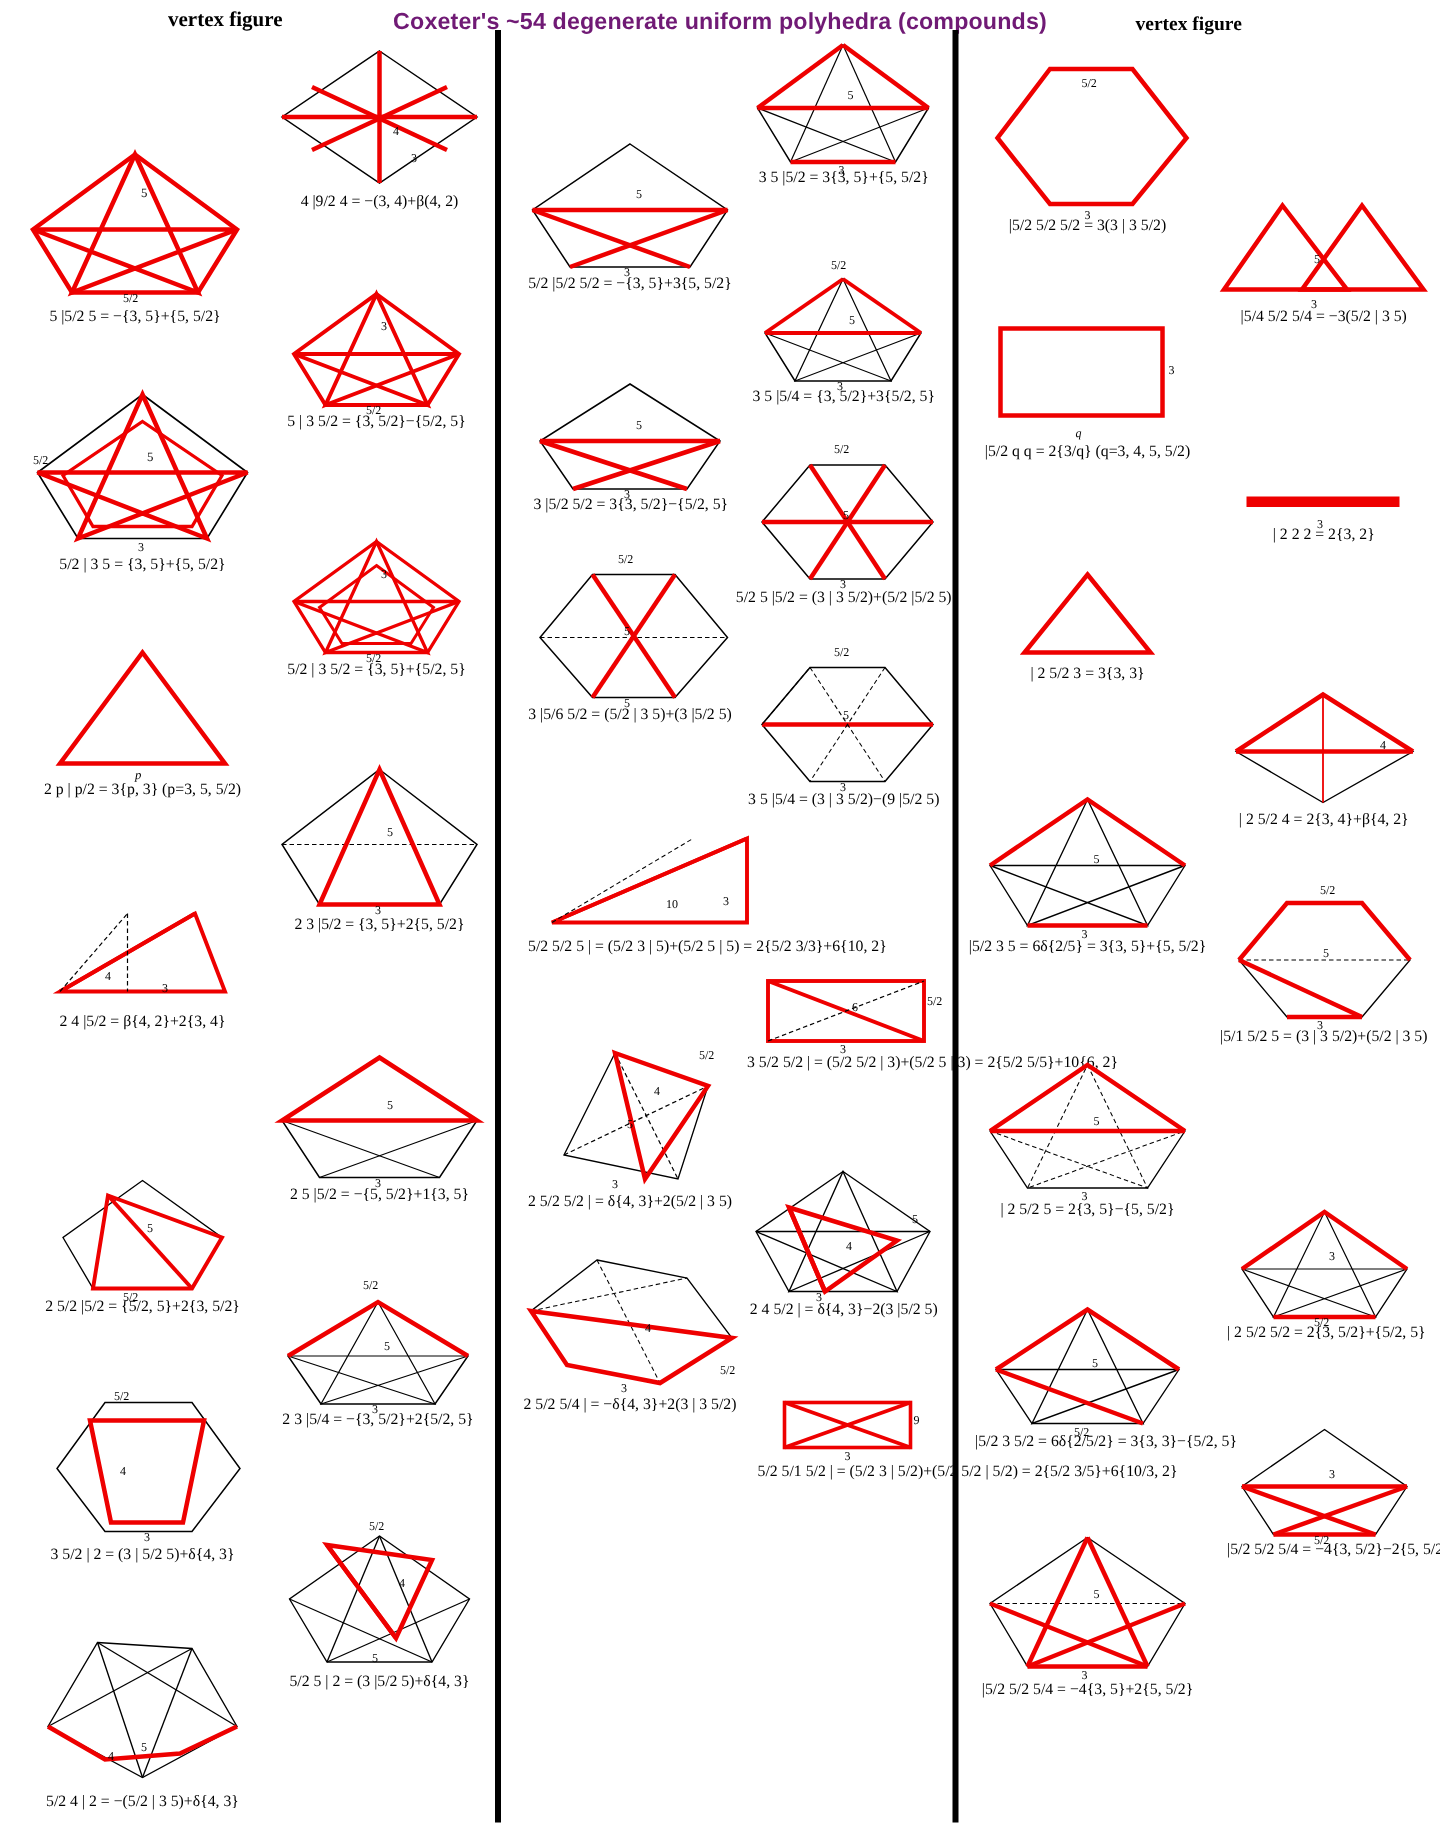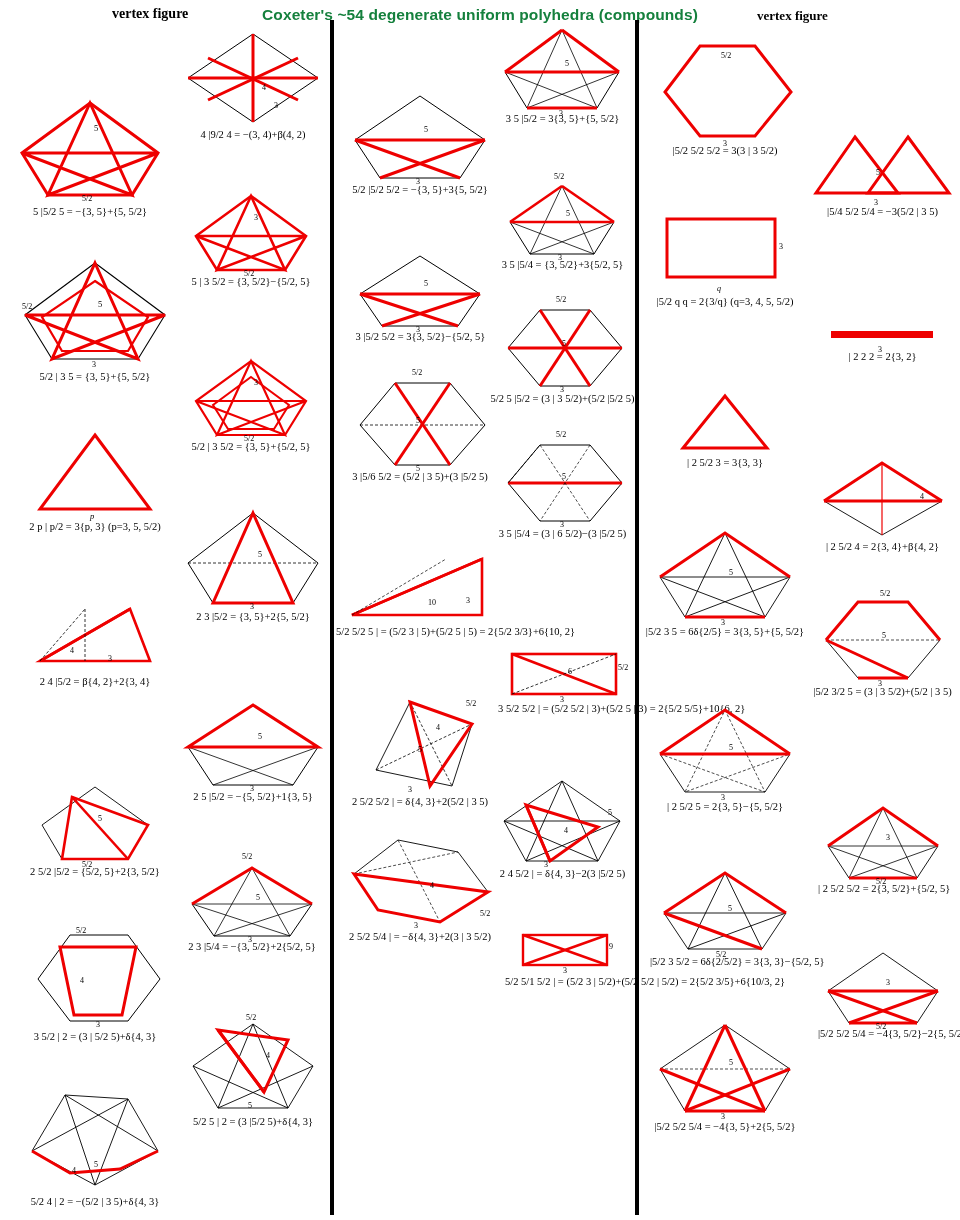--- a/index.html
+++ b/index.html
@@ -1,17 +1,17 @@
 <!DOCTYPE html>
 <html><head>
 <meta charset="utf-8">
 <style>
   html,body{margin:0;padding:0;background:#ffffff;}
   body{width:960px;height:1220px;position:relative;font-family:"Liberation Serif",serif;color:#000;overflow:hidden;}
-  .title{position:absolute;top:6px;left:0;width:960px;text-align:center;color:#15803d;font-family:"Liberation Sans",sans-serif;font-weight:bold;font-size:15.5px;letter-spacing:0.1px;}
+  .title{position:absolute;top:6px;left:0;width:960px;text-align:center;color:#701a75;font-family:"Liberation Sans",sans-serif;font-weight:bold;font-size:15.5px;letter-spacing:0.1px;}
   .vf-left{position:absolute;top:6px;left:112px;font-family:"Liberation Serif",serif;font-weight:bold;font-size:14px;}
   .vf-right{position:absolute;top:8px;left:757px;font-family:"Liberation Serif",serif;font-weight:bold;font-size:13px;}
   .divider{position:absolute;width:4px;background:#000;}
   .cell{position:absolute;text-align:center;}
   .fig{position:relative;margin:0 auto;}
   .cap{font-size:10.5px;line-height:1.25;font-family:Liberation Serif, serif;white-space:nowrap;}
   svg{display:block;overflow:visible;}
   .lbl{font-size:8.5px;font-family:"Liberation Serif",serif;}
   .lbl2{font-size:8px;font-family:"Liberation Serif",serif;}
 </style>
@@ -256,21 +256,21 @@
       <line x1="55" y1="8" x2="110" y2="90" stroke="#ee0000" stroke-width="3"></line>
       <line x1="110" y1="8" x2="55" y2="90" stroke="#ee0000" stroke-width="3"></line>
       <text class="lbl2" x="76" y="48">5</text>
       <text class="lbl2" x="72" y="0">5/2</text>
       <text class="lbl2" x="76" y="96">5</text>
     </svg>
   </div>
   <div class="cap">3 |5/6 5/2 = (5/2 | 3 5)+(3 |5/2 5)</div>
 </div>
 
-<div class="cell" style="left:336px;top:545px;width:160px;">
+<div class="cell" style="left:352px;top:545px;width:160px;">
   <div class="fig">
     <svg width="160" height="80" viewBox="0 0 160 80">
       <polygon points="16,70 146,70 146,14" fill="none" stroke="#ee0000" stroke-width="2.6"></polygon>
       <line x1="16" y1="70" x2="146" y2="14" stroke="#ee0000" stroke-width="2.6"></line>
       <line x1="16" y1="70" x2="110" y2="14" stroke="#000" stroke-width="0.7" stroke-dasharray="3,2"></line>
       <text class="lbl2" x="92" y="60">10</text>
       <text class="lbl2" x="130" y="58">3</text>
     </svg>
   </div>
   <div class="cap">5/2 5/2 5 | = (5/2 3 | 5)+(5/2 5 | 5) = 2{5/2 3/3}+6{10, 2}</div>
@@ -363,21 +363,21 @@
       <polygon points="50,10 100,10 132,48 100,86 50,86 18,48" fill="none" stroke="#000" stroke-width="1"></polygon>
       <line x1="18" y1="48" x2="132" y2="48" stroke="#ee0000" stroke-width="3"></line>
       <line x1="18" y1="48" x2="50" y2="10" stroke="#000" stroke-width="0.7" stroke-dasharray="3,2"></line>
       <line x1="50" y1="10" x2="100" y2="86" stroke="#000" stroke-width="0.7" stroke-dasharray="3,2"></line>
       <line x1="100" y1="10" x2="50" y2="86" stroke="#000" stroke-width="0.7" stroke-dasharray="3,2"></line>
       <text class="lbl2" x="72" y="44">5</text>
       <text class="lbl2" x="66" y="2">5/2</text>
       <text class="lbl2" x="70" y="92">3</text>
     </svg>
   </div>
-  <div class="cap">3 5 |5/4 = (3 | 6 5/2)−(3 |5/2 5)</div>
+  <div class="cap">3 5 |5/4 = (3 | 3 5/2)−(9 |5/2 5)</div>
 </div>
 
 <div class="cell" style="left:498px;top:640px;width:130px;">
   <div class="fig">
     <svg width="130" height="62" viewBox="0 0 130 62">
       <rect x="14" y="14" width="104" height="40" fill="none" stroke="#ee0000" stroke-width="2.6"></rect>
       <line x1="14" y1="14" x2="118" y2="54" stroke="#ee0000" stroke-width="2.6"></line>
       <line x1="14" y1="54" x2="118" y2="14" stroke="#000" stroke-width="0.8" stroke-dasharray="3,2"></line>
       <text class="lbl2" x="70" y="34">6</text>
       <text class="lbl2" x="120" y="30">5/2</text>
@@ -430,21 +430,21 @@
   <div class="fig">
     <svg width="160" height="90" viewBox="0 0 160 90">
       <rect x="22" y="14" width="108" height="58" fill="none" stroke="#ee0000" stroke-width="3"></rect>
       <text class="lbl2" x="134" y="44">3</text>
       <text class="lbl2" x="72" y="86" font-style="italic">q</text>
     </svg>
   </div>
   <div class="cap">|5/2 q q = 2{3/q}   (q=3, 4, 5, 5/2)</div>
 </div>
 
-<div class="cell" style="left:645px;top:386px;width:160px;">
+<div class="cell" style="left:645px;top:373px;width:160px;">
   <div class="fig">
     <svg width="160" height="70" viewBox="0 0 160 70">
       <polygon points="80,10 122,62 38,62" fill="none" stroke="#ee0000" stroke-width="3"></polygon>
     </svg>
   </div>
   <div class="cap">| 2 5/2 3 = 3{3, 3}</div>
 </div>
 
 <div class="cell" style="left:645px;top:525px;width:160px;">
   <div class="fig">
@@ -546,21 +546,21 @@
       <polygon points="48,12 98,12 130,50 98,88 48,88 16,50" fill="none" stroke="#000" stroke-width="0.9"></polygon>
       <line x1="16" y1="50" x2="130" y2="50" stroke="#000" stroke-width="0.7" stroke-dasharray="3,2"></line>
       <polyline points="16,50 48,12 98,12 130,50" fill="none" stroke="#ee0000" stroke-width="3"></polyline>
       <line x1="16" y1="50" x2="98" y2="88" stroke="#ee0000" stroke-width="3"></line>
       <line x1="48" y1="88" x2="98" y2="88" stroke="#ee0000" stroke-width="3"></line>
       <text class="lbl2" x="70" y="6">5/2</text>
       <text class="lbl2" x="72" y="48">5</text>
       <text class="lbl2" x="68" y="96">3</text>
     </svg>
   </div>
-  <div class="cap">|5/2 3/2 5 = (3 | 3 5/2)+(5/2 | 3 5)</div>
+  <div class="cap">|5/1 5/2 5 = (3 | 3 5/2)+(5/2 | 3 5)</div>
 </div>
 
 <div class="cell" style="left:818px;top:800px;width:130px;">
   <div class="fig">
     <svg width="130" height="82" viewBox="0 0 130 82">
       <polygon points="65,8 120,46 99,78 31,78 10,46" fill="none" stroke="#000" stroke-width="0.9"></polygon>
       <polygon points="65,8 99,78 10,46 120,46 31,78" fill="none" stroke="#000" stroke-width="0.8"></polygon>
       <polyline points="10,46 65,8 120,46" fill="none" stroke="#ee0000" stroke-width="3"></polyline>
       <line x1="31" y1="78" x2="99" y2="78" stroke="#ee0000" stroke-width="3"></line>
       <text class="lbl2" x="68" y="40">3</text>

